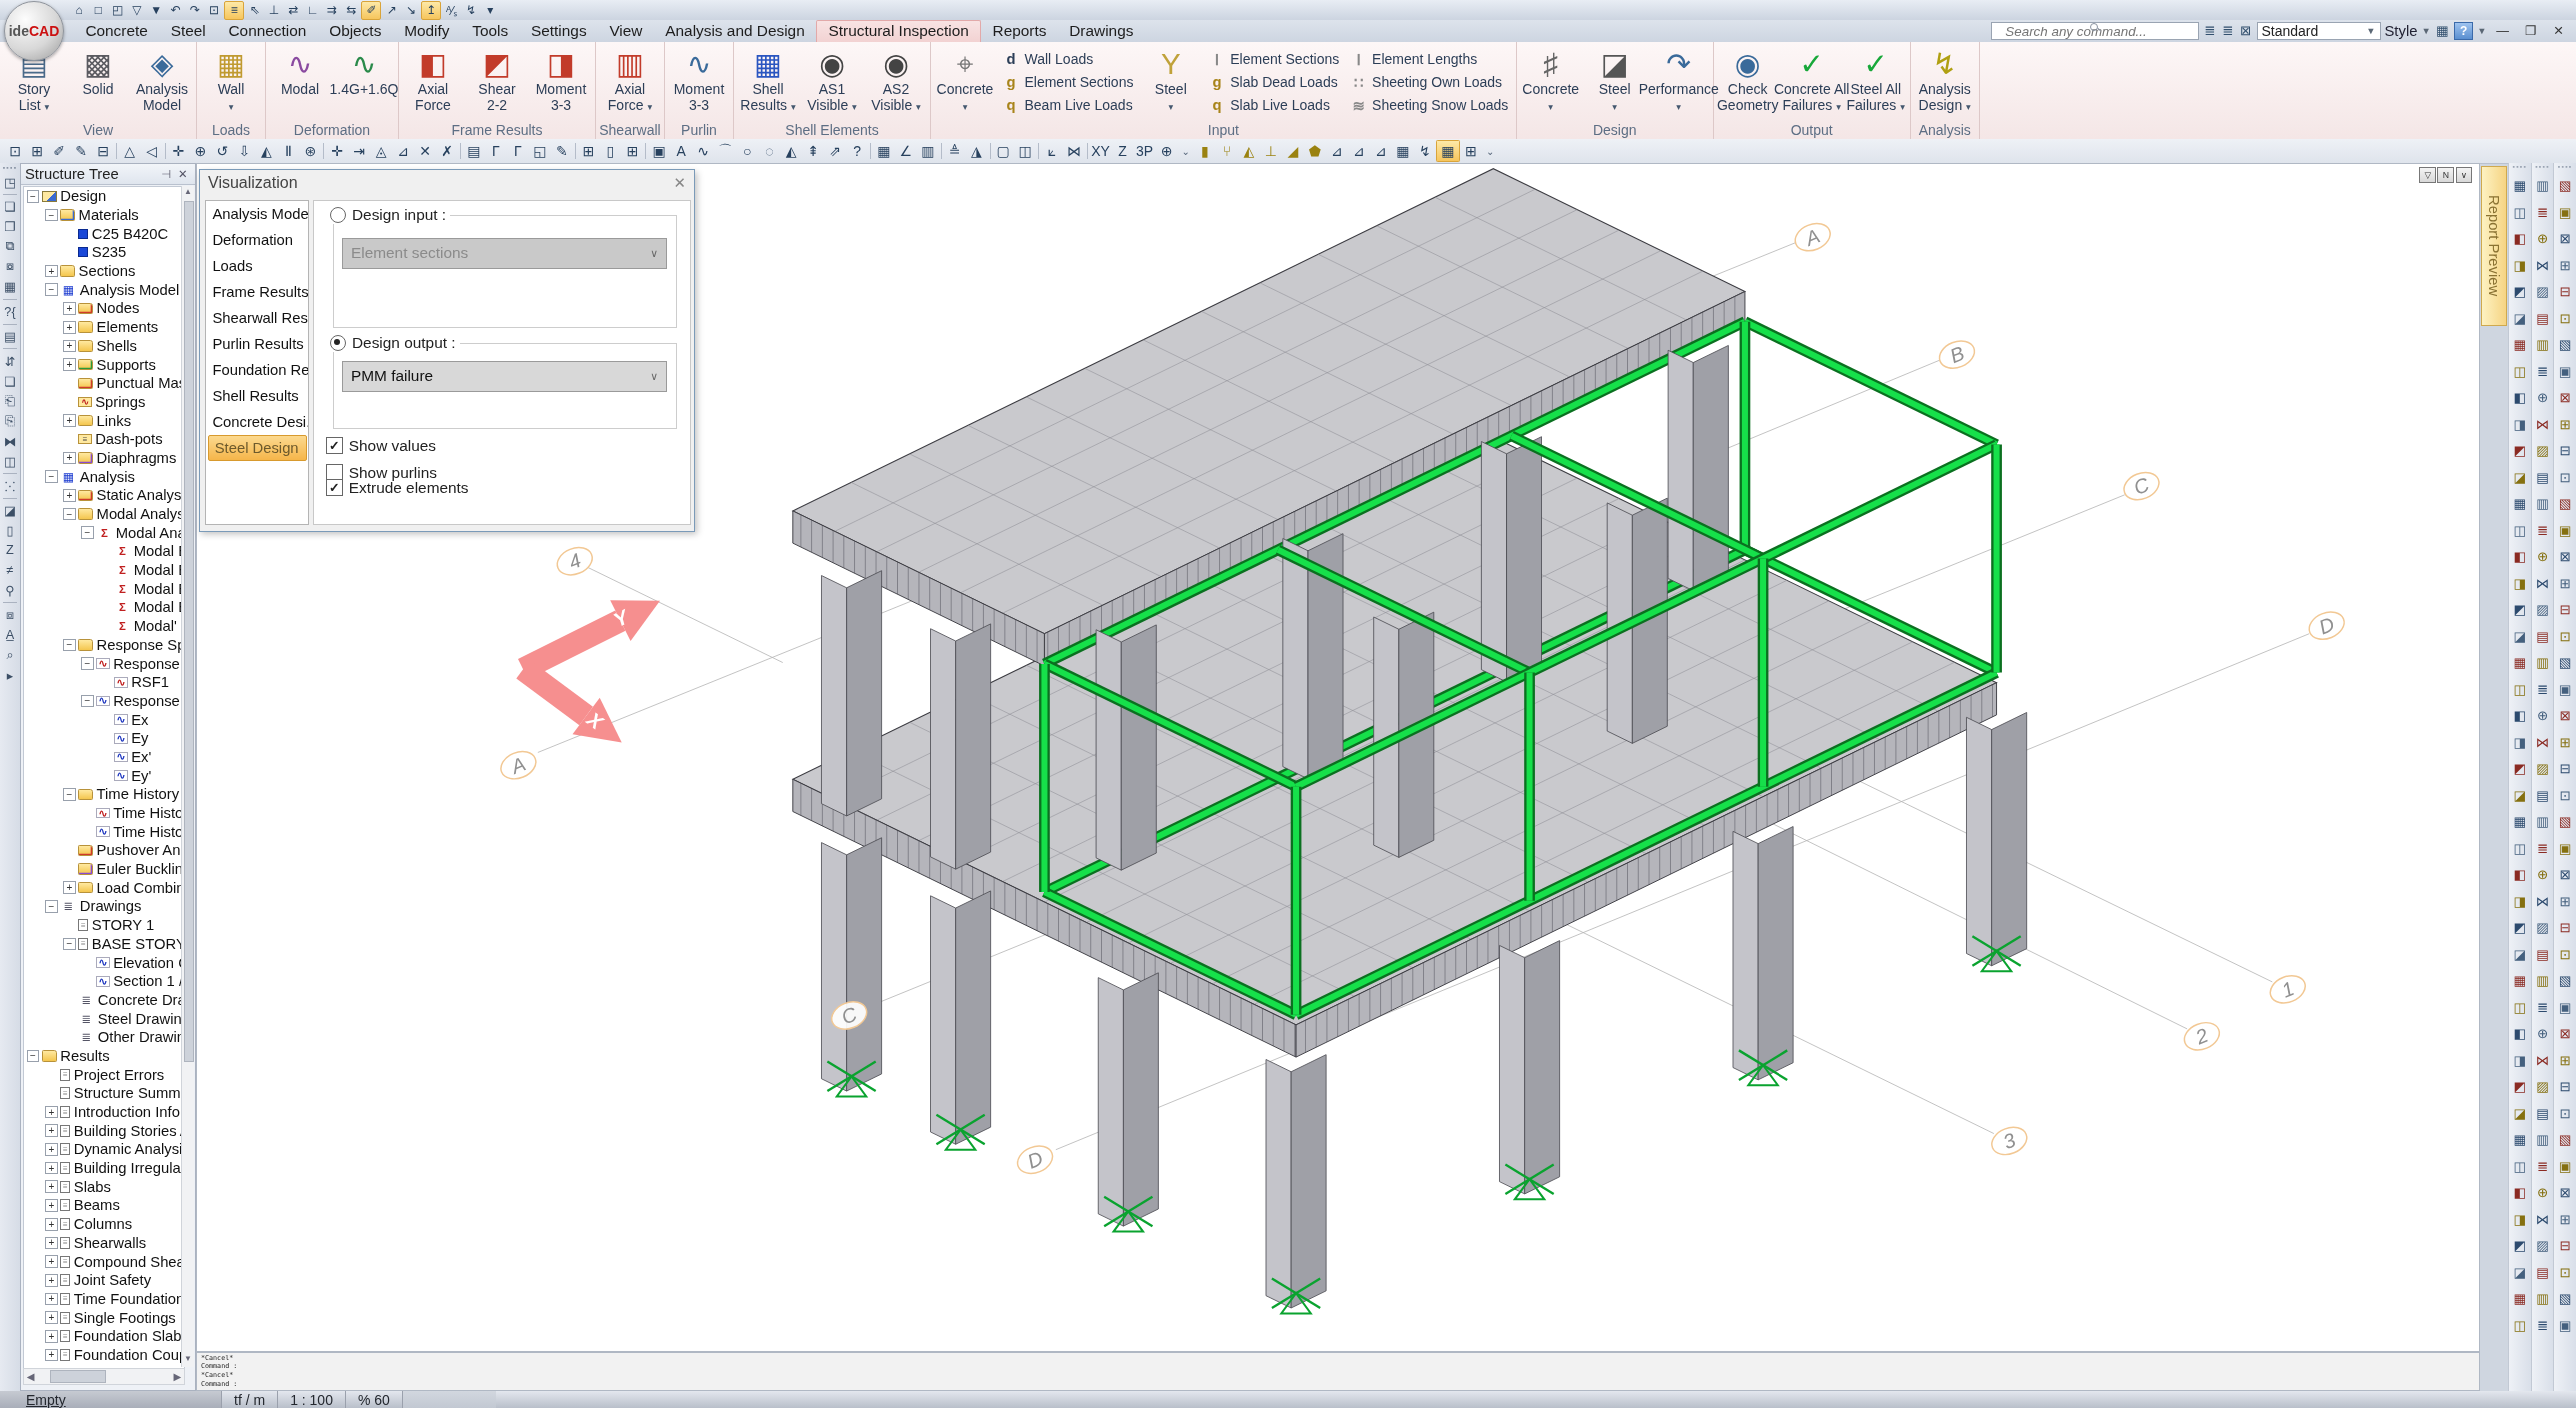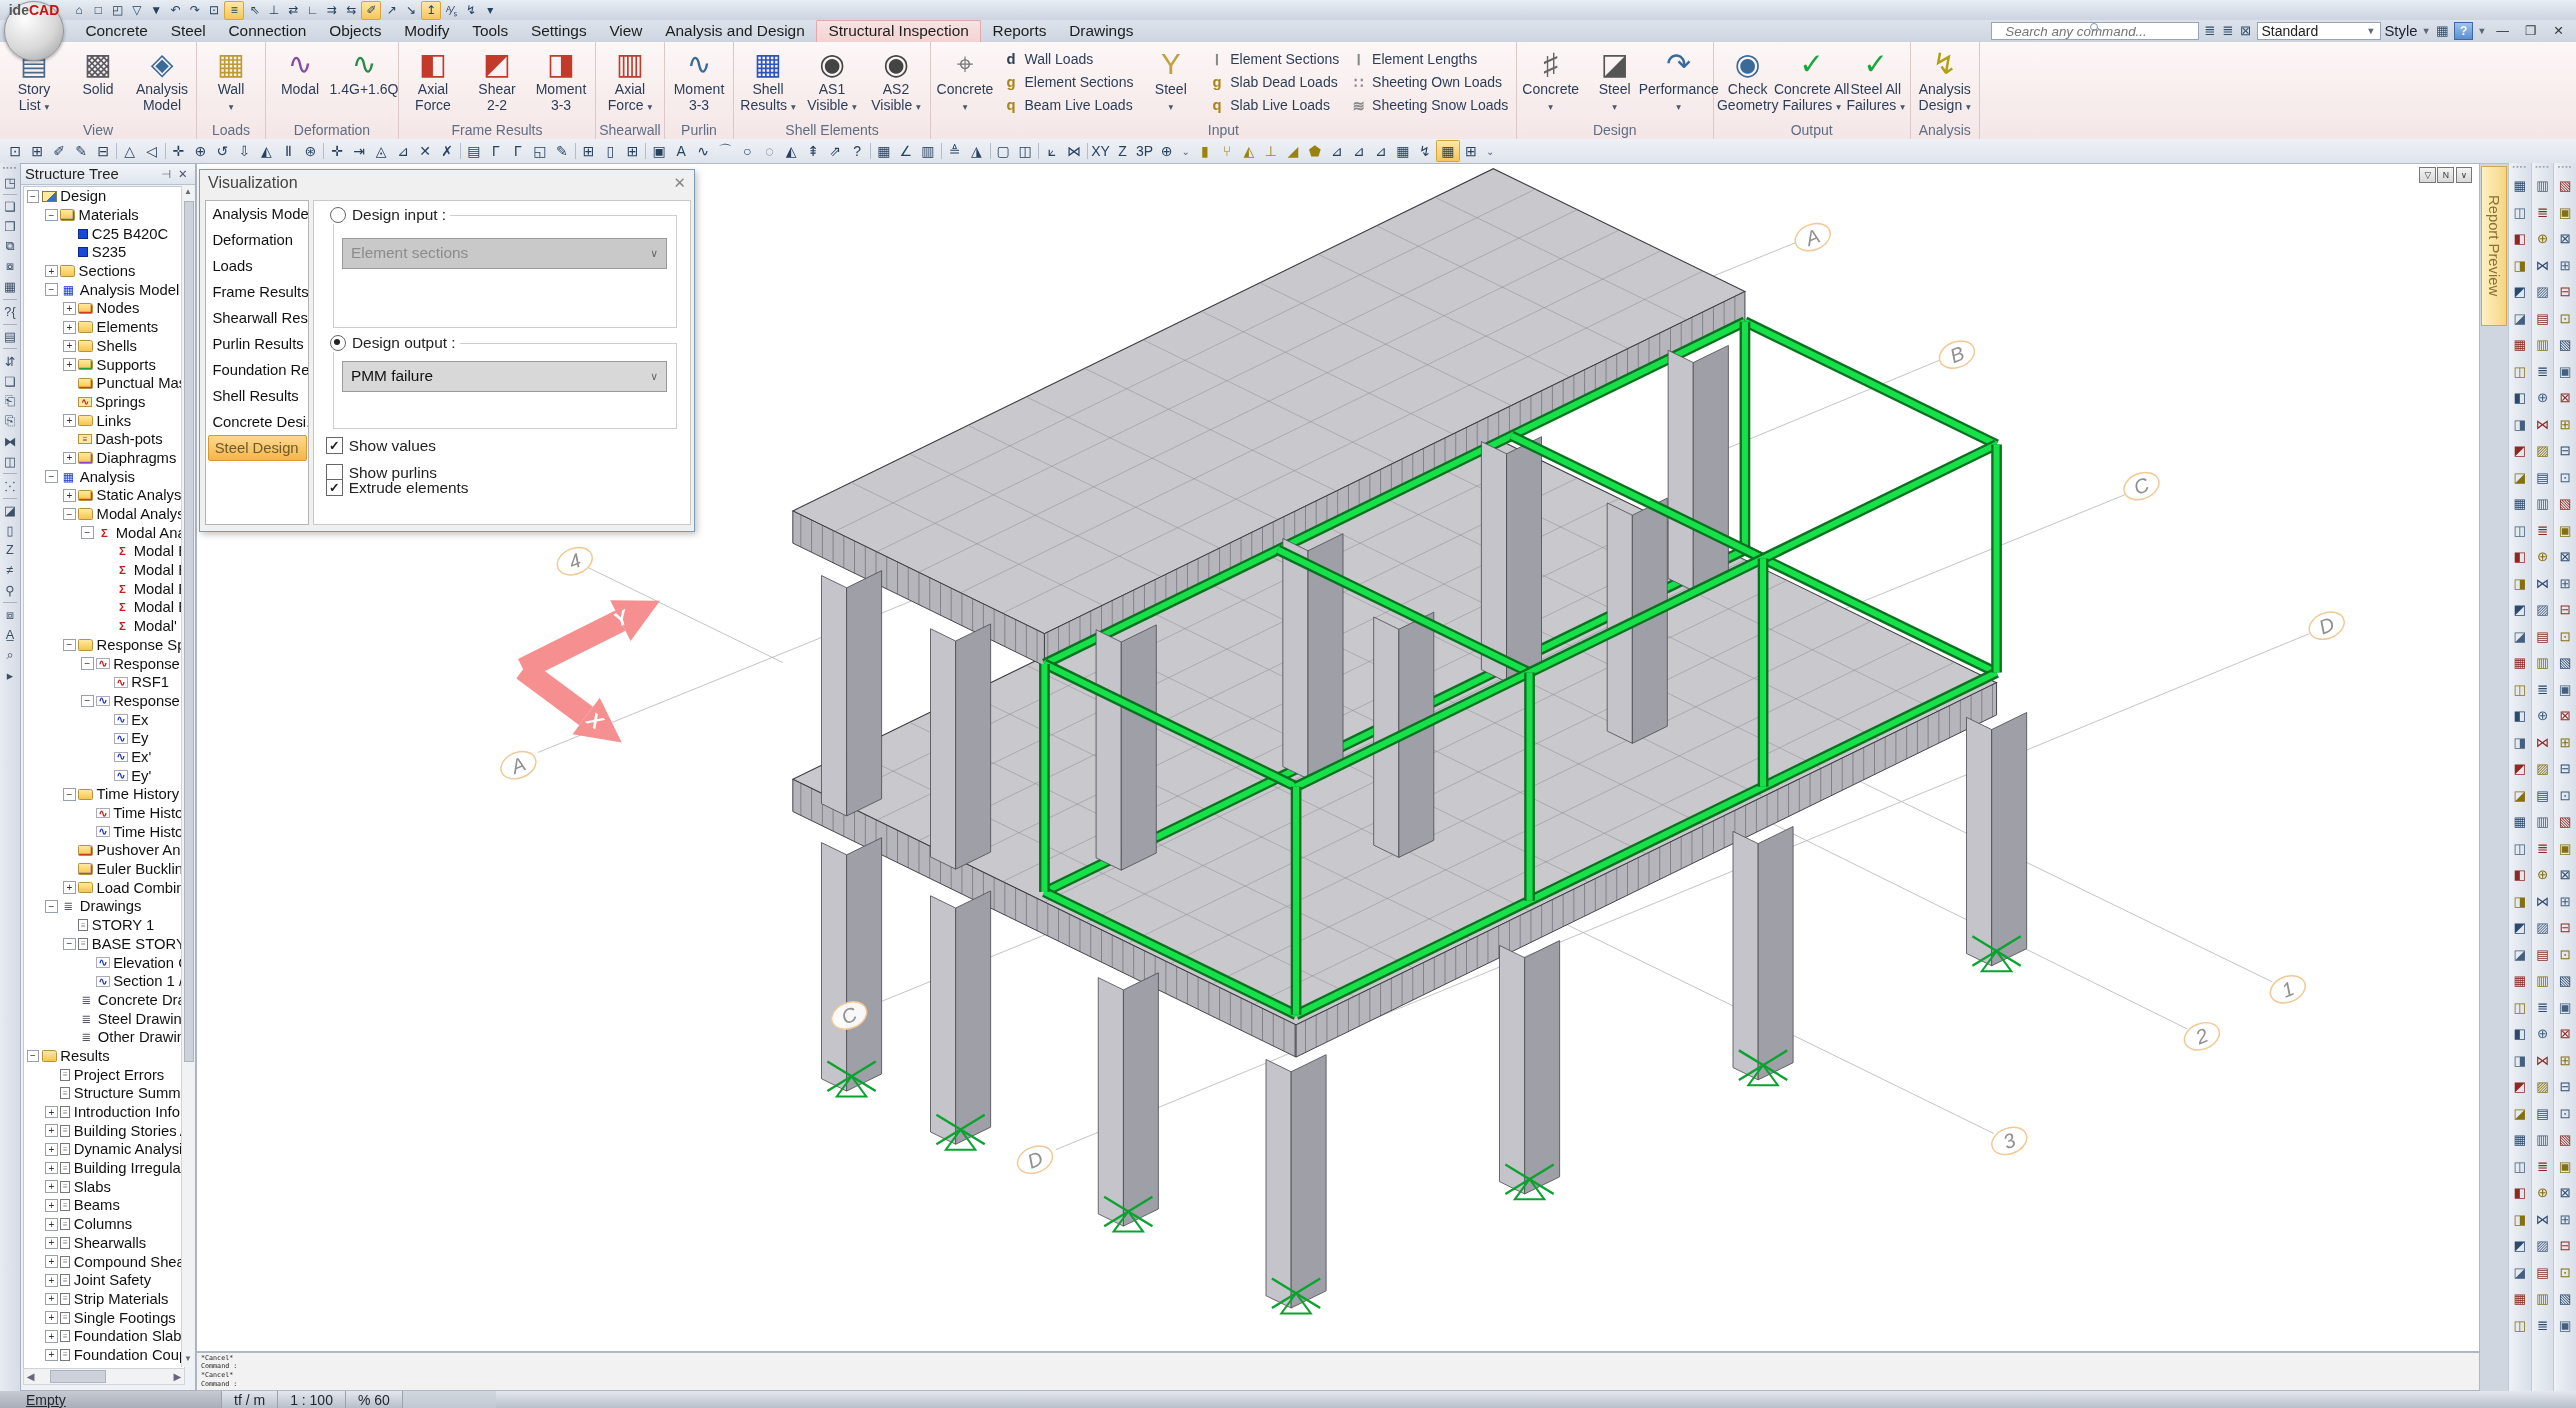--- a/index.html
+++ b/index.html
@@ -3,21 +3,21 @@
 <meta charset="utf-8">
 <style>
   html,body{margin:0;padding:0;background:#cfd6e0;font-family:"Liberation Sans",sans-serif;}
   #app{position:relative;width:2576px;height:1408px;overflow:hidden;background:#cfd6e0;
        -webkit-user-select:none;user-select:none;}
   
   #titlebar{position:absolute;left:0;top:0;width:2576px;height:20px;
     background:linear-gradient(#e8edf4,#ccd4e0);border-bottom:0.7px solid #b7bfcc;}
   #logo{position:absolute;left:4px;top:1.3px;width:58px;height:58px;border-radius:50%;
     background:radial-gradient(circle at 35% 30%,#fdfdfd,#d8d8d8 55%,#9a9a9a);
-    border:1.3px solid #8f949c;z-index:60;display:flex;justify-content:center;
+    border:1.3px solid #8f949c;z-index:60;display:flex;align-items:center;justify-content:center;
     box-shadow:0 1.3px 3.4px rgba(0,0,0,.35);}
   #logo span{font-size:14px;font-weight:bold;color:#555;}
   #logo b{color:#cc1111;}
   #qat{position:absolute;left:70px;top:0.7px;height:19px;display:flex;align-items:center;gap:1.3px;}
   .qicon{width:18px;height:17.4px;display:flex;align-items:center;justify-content:center;
     font-size:12px;color:#27415e;border-radius:2px;}
   .qicon.hl{background:linear-gradient(#fde9a8,#f6c55c);border:0.7px solid #d9a43a;}
   #title-text{position:absolute;left:1006px;top:1.3px;width:939px;text-align:center;
     font-size:16px;color:#222;white-space:nowrap;}
   
@@ -869,21 +869,21 @@
           <span class="tlabel">Compound Shearwalls</span>
         </div>
         <div class="trow" style="padding-left: 21px;">
           <span class="texp">+</span>
           <span class="tico i-doc"></span>
           <span class="tlabel">Joint Safety</span>
         </div>
         <div class="trow" style="padding-left: 21px;">
           <span class="texp">+</span>
           <span class="tico i-doc"></span>
-          <span class="tlabel">Strip Materials</span>
+          <span class="tlabel">Time Foundation</span>
         </div>
         <div class="trow" style="padding-left: 21px;">
           <span class="texp">+</span>
           <span class="tico i-doc"></span>
           <span class="tlabel">Single Footings</span>
         </div>
         <div class="trow" style="padding-left: 21px;">
           <span class="texp">+</span>
           <span class="tico i-doc"></span>
           <span class="tlabel">Foundation Slabs</span>

